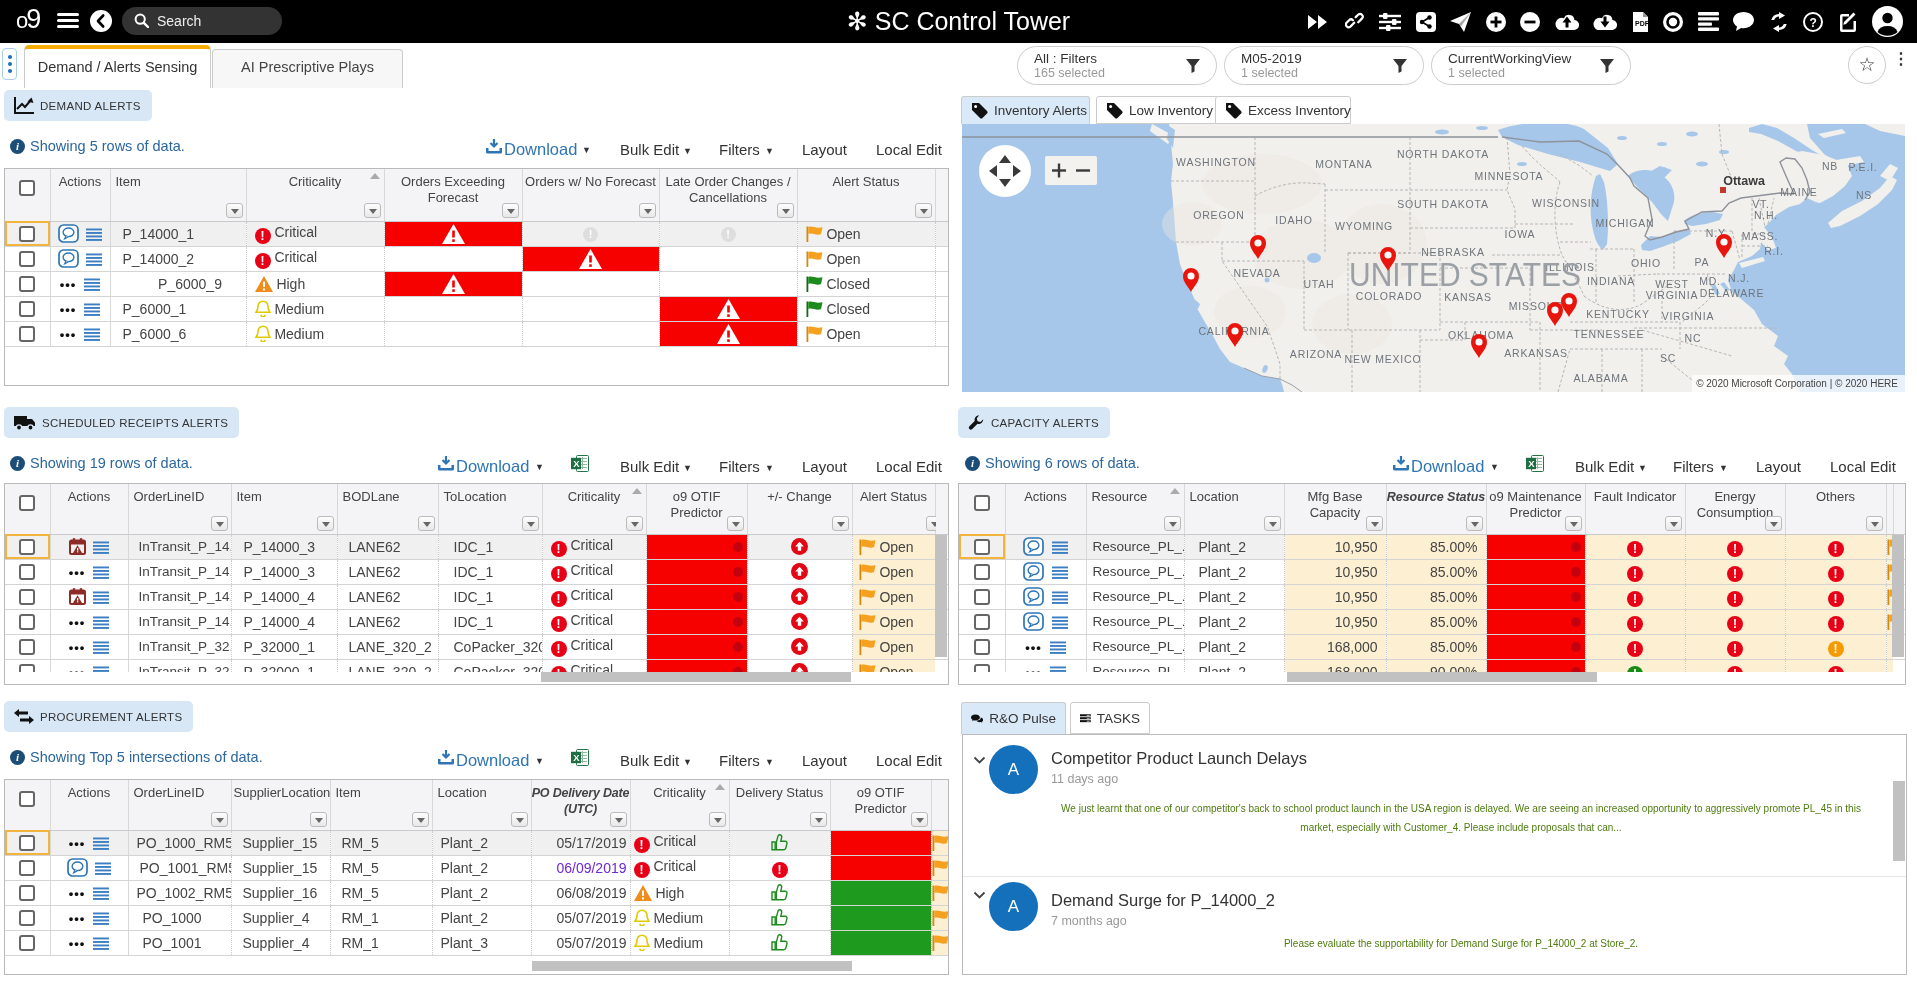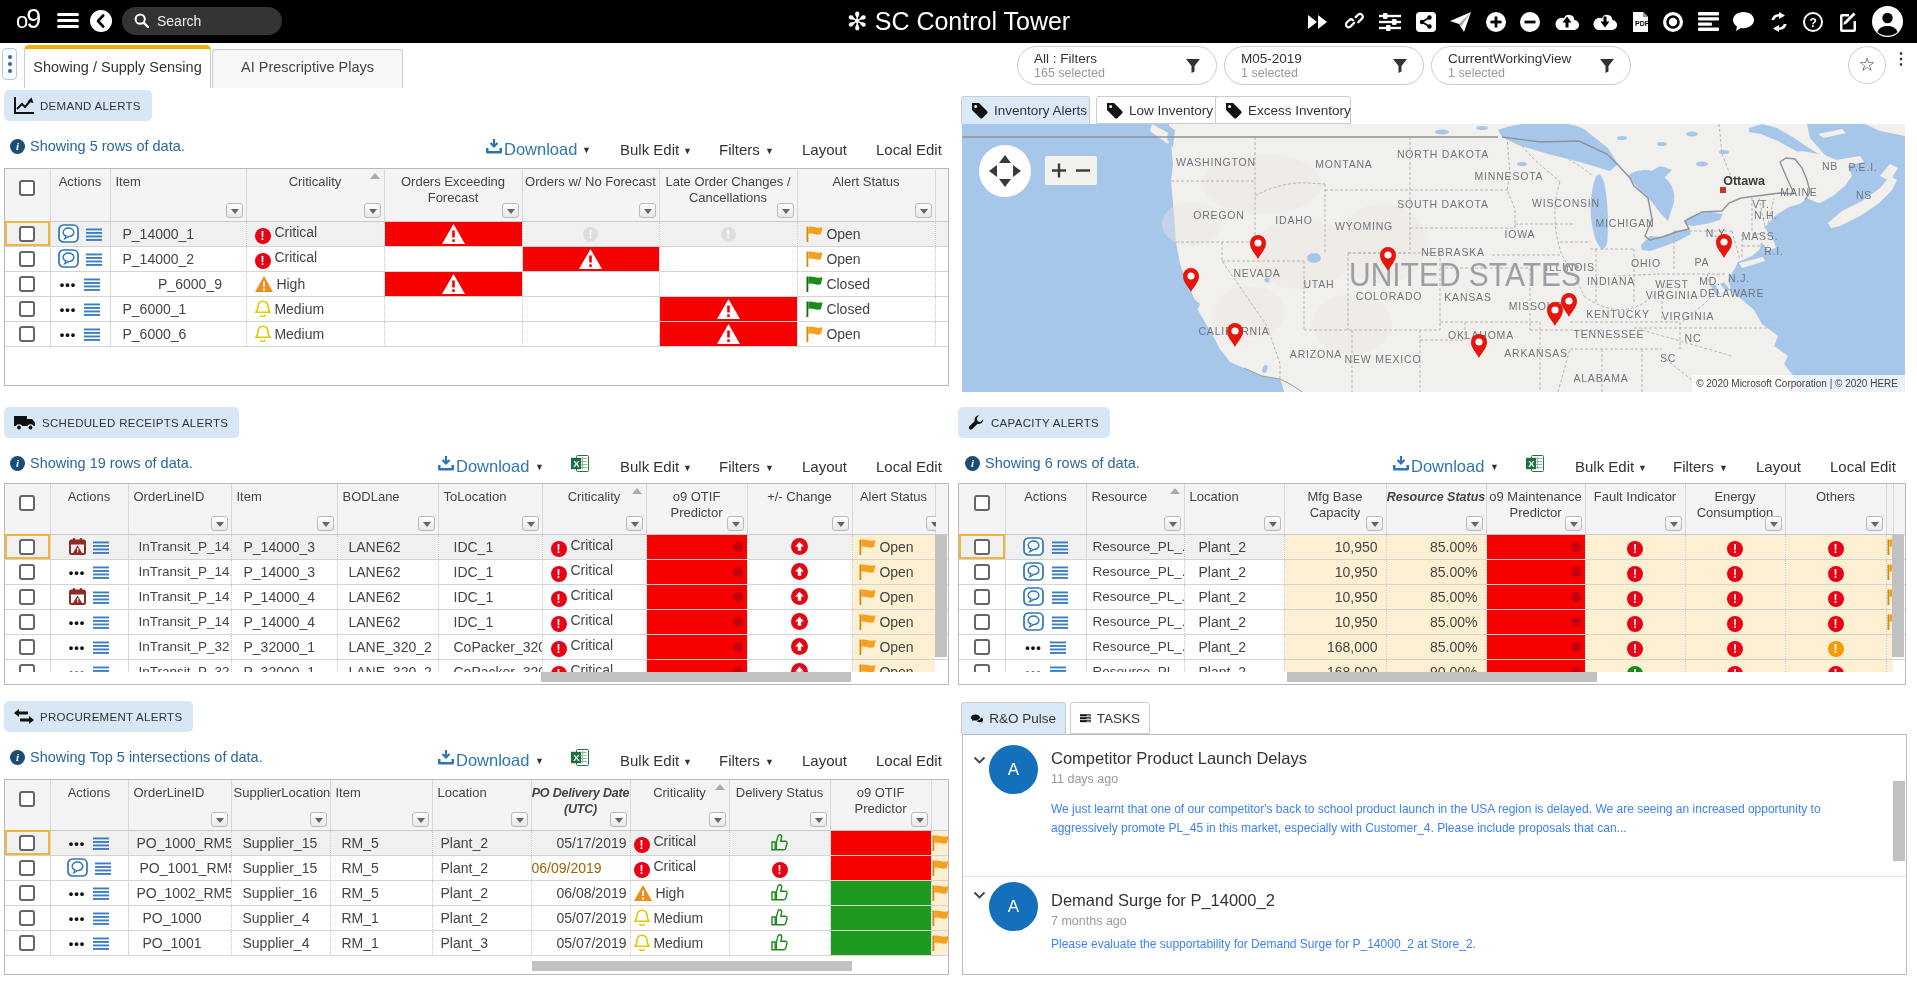--- a/index.html
+++ b/index.html
@@ -69,21 +69,21 @@
 
 #mapbox { left:962px; top:124px; width:943px; height:268px; background:#a7c7ea; overflow:hidden; }
 .mtab { position:absolute; white-space:nowrap; height:28px; display:flex; align-items:center; gap:6px; font-size:13.5px; color:#333; padding:0 9px; border:1px solid #ccc; background:#fff; border-radius:3px 3px 0 0; }
 .mtab.on { background:#d9e9f7; border-bottom:none; }
 
 
 #pulsecard { left:962px; top:734px; width:945px; height:241px; border:1px solid #bbb; background:#fff; }
 .avatar { position:absolute; width:49px; height:49px; border-radius:50%; background:#1470bb; color:#fff; text-align:center; font-size:17px; }
 .ptitle { font-size:16.5px; color:#333; }
 .pdate { font-size:12.5px; color:#999; }
-.pbody { font-size:12px; color:#3b82f6; line-height:18.5px; }
+.pbody { font-size:10px; color:#4d7c0f; line-height:18.5px;text-align:center; }
 </style>
 </head>
 <body>
 <div id="page">
 
   <div id="topbar" class="abs"></div>
   <div id="logo" class="abs"><span style="font-size:22px;">o</span><span style="font-size:27px; letter-spacing:0;">9</span></div>
   <div id="hamb" class="abs">
       <div></div>
       <div></div>
@@ -193,21 +193,21 @@
         <path d="M5.5 26 a10.5 8.5 0 0 1 20 0 a 15 15 0 0 1-20 0 Z" fill="#000"></path>
       </svg>
   </div>
 
   <div id="tabrow" class="abs"></div>
   <div id="draghandle" class="abs">
       <i></i>
       <i></i>
       <i></i>
     </div>
-  <div class="tab1 abs">Showing / Supply Sensing</div>
+  <div class="tab1 abs">Demand / Alerts Sensing</div>
   <div class="tab2 abs">AI Prescriptive Plays</div>
   <div id="filters" class="abs">
     <div class="fpill">
         <div class="l1">All : Filters</div>
         <div class="l2">165 selected</div>
         <svg width="14" height="14" viewBox="0 0 14 14">
           <path d="M0 0 H14 L8.5 7 V12.5 L5.5 14 V7 Z" fill="#333"></path>
         </svg>
       </div>
     <div class="fpill">
@@ -1261,21 +1261,21 @@
                   <rect y="0.5" width="16" height="1.9"></rect>
                   <rect y="4" width="16" height="1.9"></rect>
                   <rect y="7.5" width="16" height="1.9"></rect>
                   <rect y="11" width="16" height="1.9"></rect>
                 </g>
               </svg></td>
         <td style="padding-left:11px;">PO_1001_RM5</td>
         <td style="padding-left:11px;">Supplier_15</td>
         <td style="padding-left:11px;">RM_5</td>
         <td style="padding-left:8px;">Plant_2</td>
-        <td style="padding-right:3px; color:#a16207;">06/09/2019</td>
+        <td style="text-align:right; padding-right:3px; color:#6d28d9;">06/09/2019</td>
         <td style="padding-left:3px;"><span class="rc">!</span> Critical</td>
         <td style="text-align:center;"><span class="rc">!</span></td>
         <td class="redcell"></td>
         <td class="cream" style="border-right:none; overflow:hidden;"><svg width="17" height="16" viewBox="0 0 17 16" style="vertical-align:-3px">
                 <rect x="0.5" y="0.5" width="1.8" height="15.5" fill="#d08a10"></rect>
                 <path d="M2.3 1 C6 -0.6 9.5 2.8 16.5 1.2 L15 8.2 C9.5 9.8 6.5 6.5 2.3 8 Z" fill="#f5a11f"></path>
               </svg></td>
       </tr>
       <tr>
         <td class="cbc"><span class="cb"></span></td>

